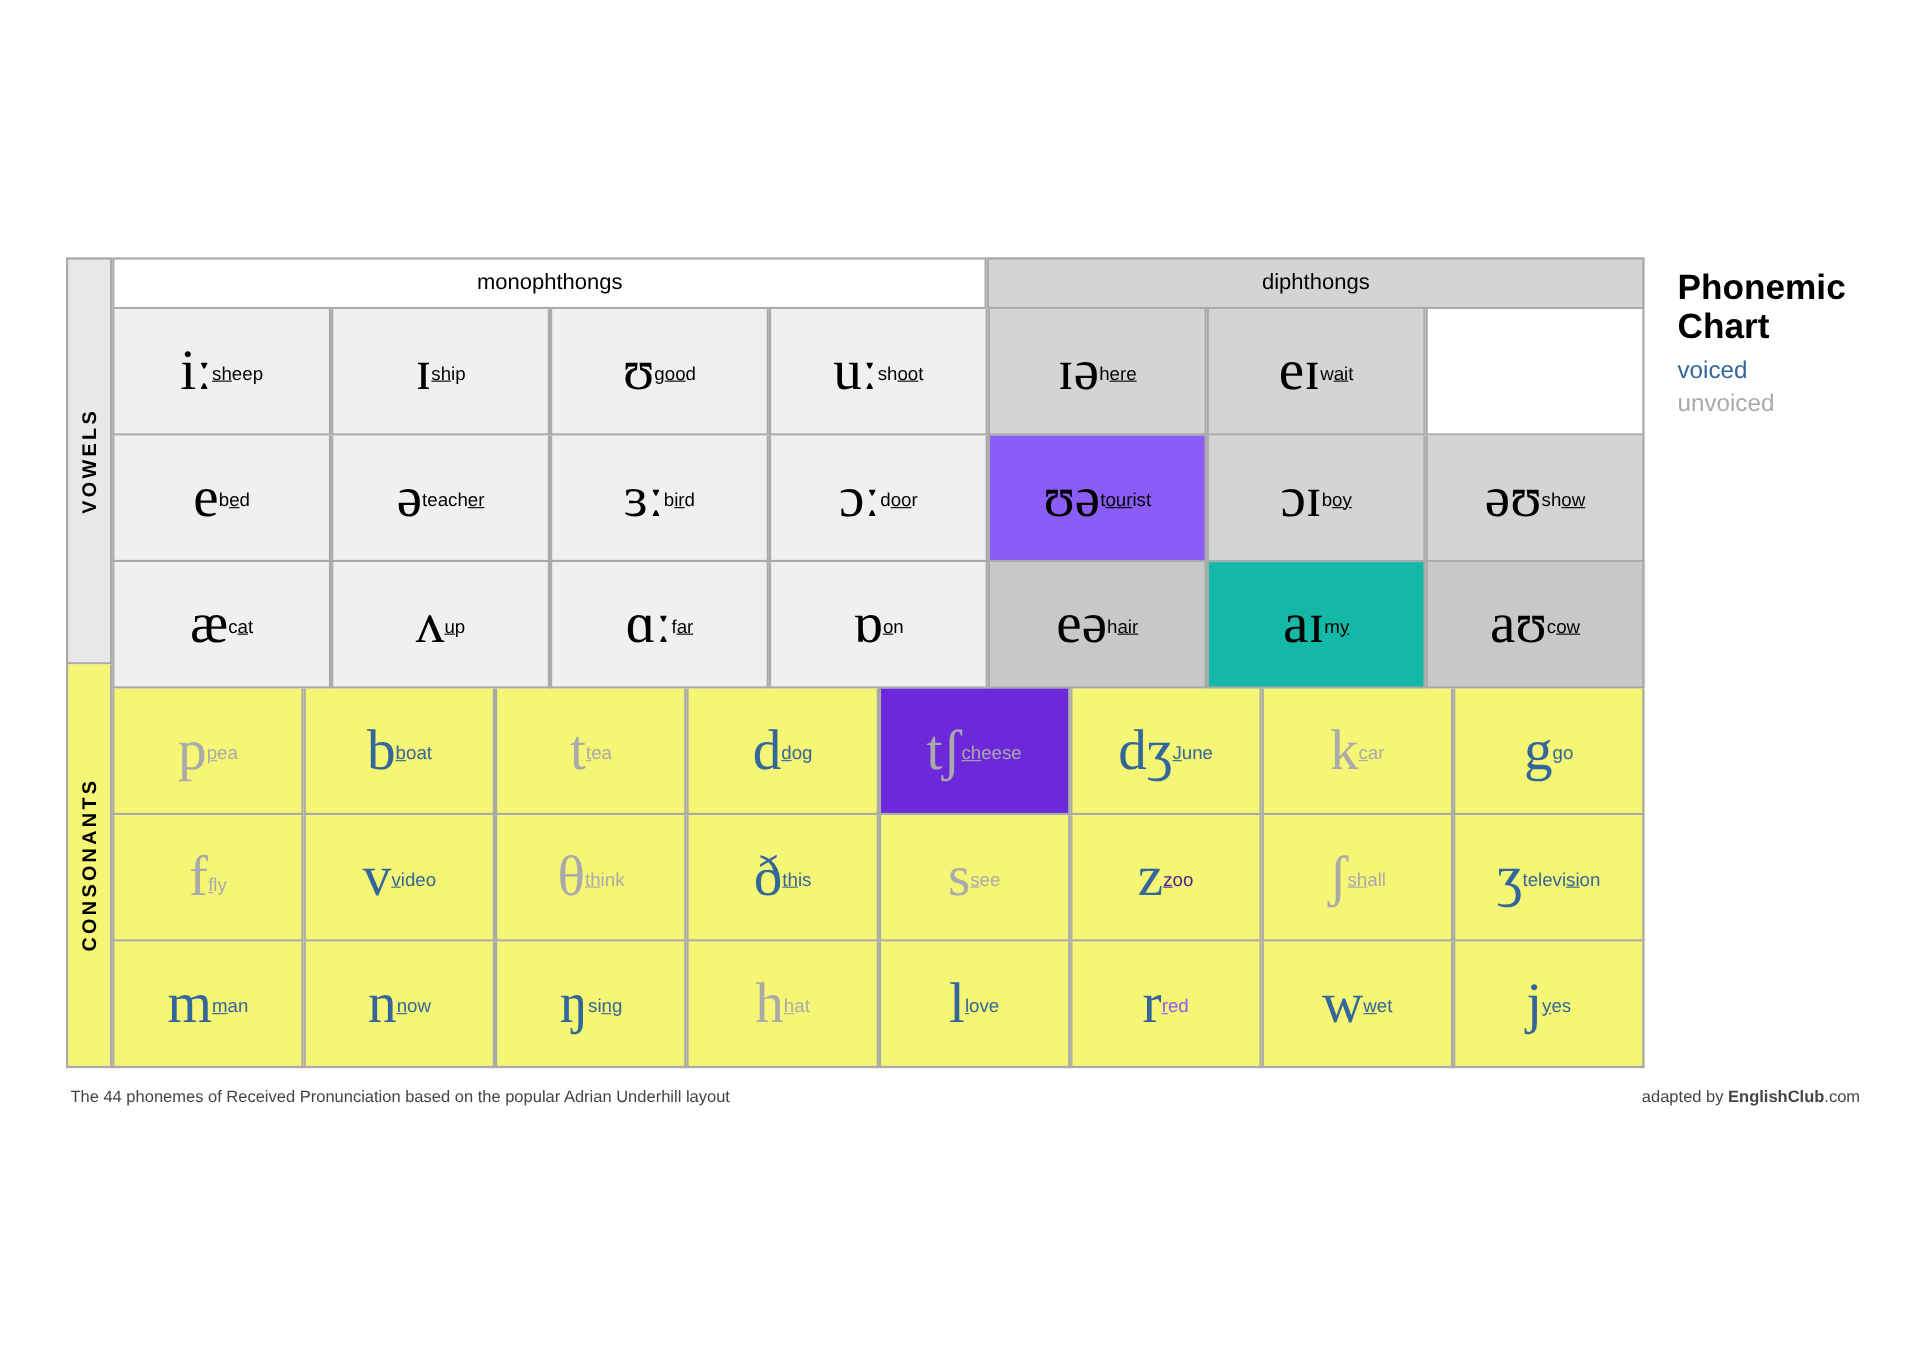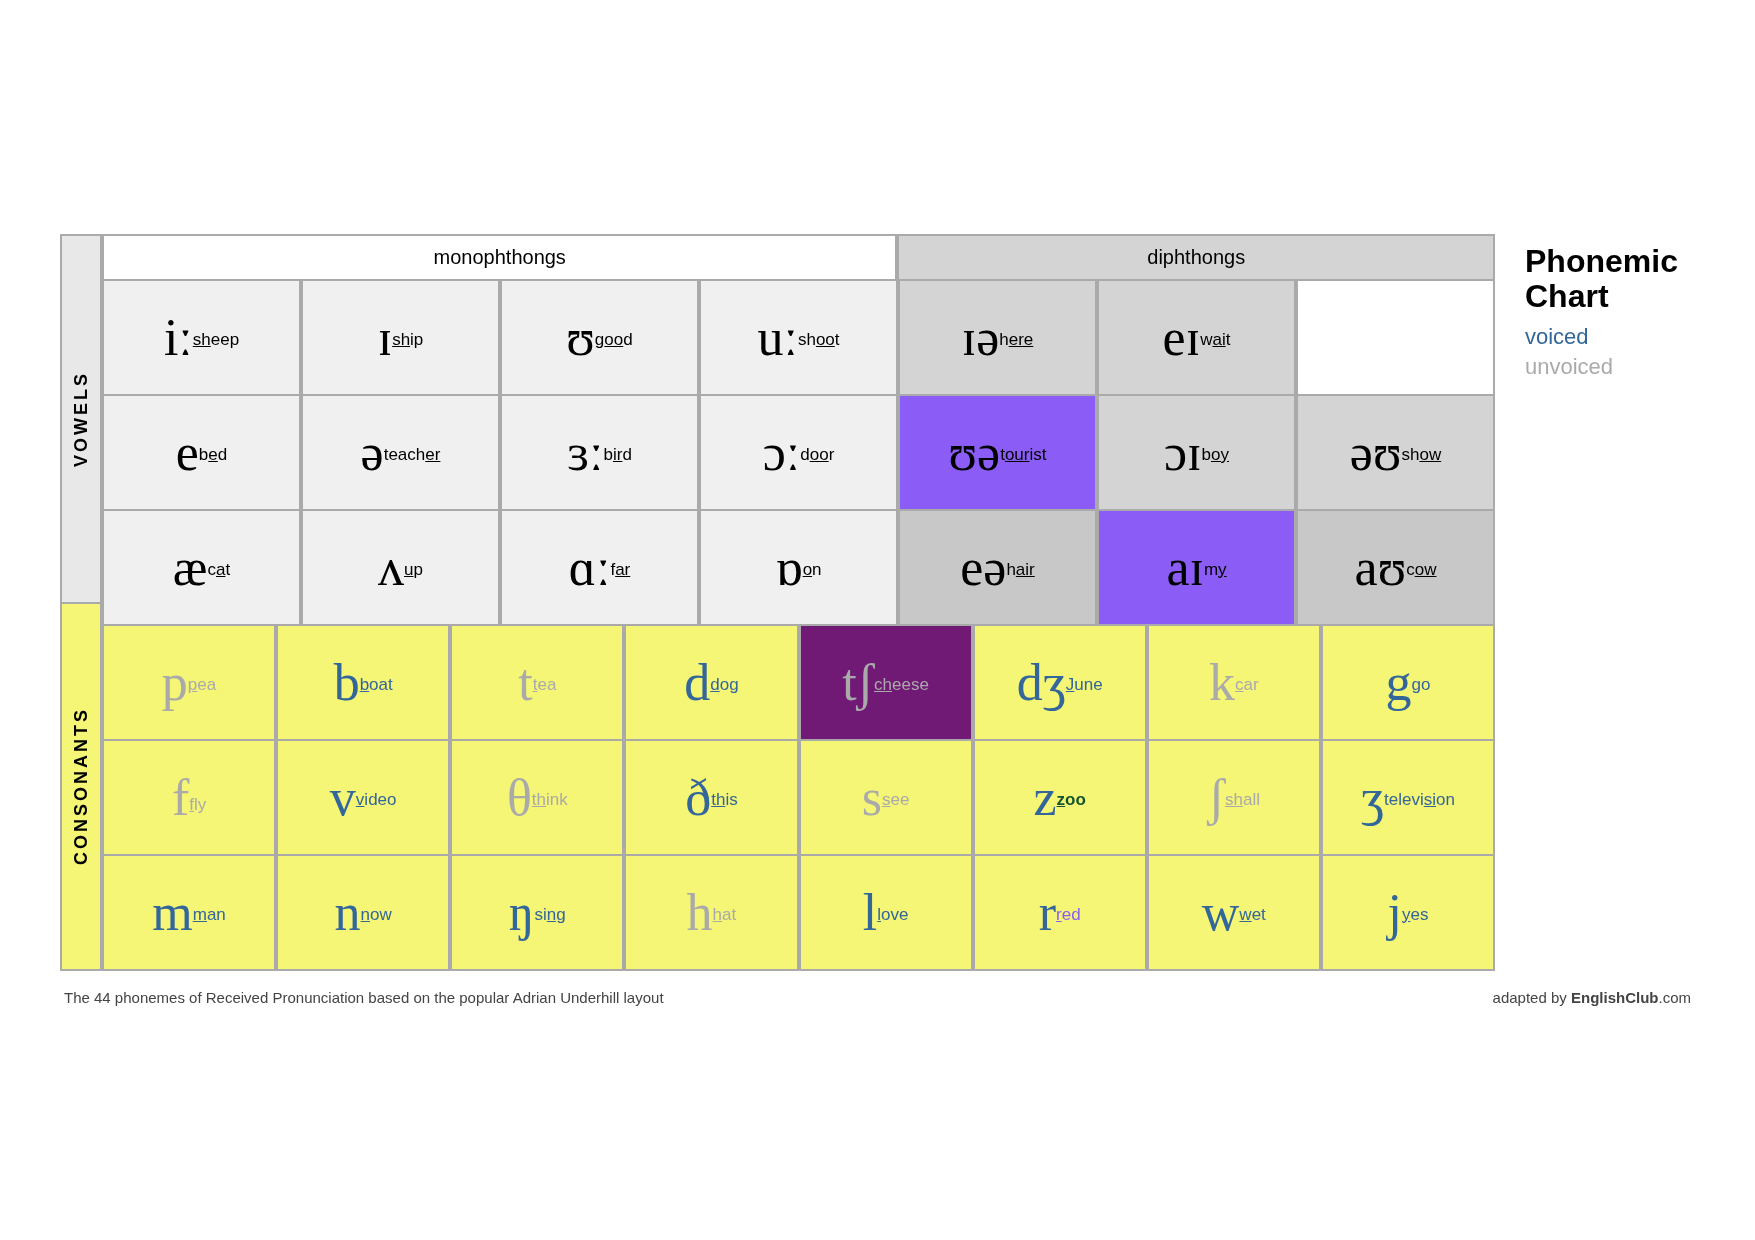--- a/index.html
+++ b/index.html
@@ -296,21 +296,21 @@
               <div class="phoneme-word">f<u>ar</u></div>
             </div>
             <div class="cell cell-w1" style="background: rgb(240, 240, 240);">
               <div class="phoneme-symbol" style="font-size: 52px;">ɒ</div>
               <div class="phoneme-word"><u>o</u>n</div>
             </div>
             <div class="cell cell-w1" style="background: rgb(200, 200, 200);">
               <div class="phoneme-symbol" style="font-size: 52px;">eə</div>
               <div class="phoneme-word">h<u>air</u></div>
             </div>
-            <div class="cell cell-w1" style="background: #8b5cf6;">
+            <div class="cell cell-w1" style="background: #14b8a6;">
               <div class="phoneme-symbol" style="font-size: 52px;">aɪ</div>
               <div class="phoneme-word">m<u>y</u></div>
             </div>
             <div class="cell cell-w1" style="background: rgb(200, 200, 200);">
               <div class="phoneme-symbol" style="font-size: 52px;">aʊ</div>
               <div class="phoneme-word">c<u>ow</u></div>
             </div>
           </div>
         </div>
 
@@ -325,21 +325,21 @@
               <div class="phoneme-word" style="color: rgb(51, 102, 153);"><u>b</u>oat</div>
             </div>
             <div class="cell cell-w1" style="background: rgb(245, 245, 118);">
               <div class="phoneme-symbol-consonant-unvoiced" style="font-size: 52px;">t</div>
               <div class="phoneme-word" style="color: rgb(170, 170, 170);"><u>t</u>ea</div>
             </div>
             <div class="cell cell-w1" style="background: rgb(245, 245, 118);">
               <div class="phoneme-symbol-consonant" style="font-size: 52px;">d</div>
               <div class="phoneme-word" style="color: rgb(51, 102, 153);"><u>d</u>og</div>
             </div>
-            <div class="cell cell-w1" style="background: #701a75;">
+            <div class="cell cell-w1" style="background: #6d28d9;">
               <div class="phoneme-symbol-consonant-unvoiced" style="font-size: 52px;">tʃ</div>
               <div class="phoneme-word" style="color: rgb(170, 170, 170);"><u>ch</u>eese</div>
             </div>
             <div class="cell cell-w1" style="background: rgb(245, 245, 118);">
               <div class="phoneme-symbol-consonant" style="font-size: 52px;">dʒ</div>
               <div class="phoneme-word" style="color: rgb(51, 102, 153);"><u>J</u>une</div>
             </div>
             <div class="cell cell-w1" style="background: rgb(245, 245, 118);">
               <div class="phoneme-symbol-consonant-unvoiced" style="font-size: 52px;">k</div>
               <div class="phoneme-word" style="color: rgb(170, 170, 170);"><u>c</u>ar</div>
@@ -365,21 +365,21 @@
             <div class="cell cell-w1" style="background: rgb(245, 245, 118);">
               <div class="phoneme-symbol-consonant" style="font-size: 52px;">ð</div>
               <div class="phoneme-word" style="color: rgb(51, 102, 153);"><u>th</u>is</div>
             </div>
             <div class="cell cell-w1" style="background: rgb(245, 245, 118);">
               <div class="phoneme-symbol-consonant-unvoiced" style="font-size: 52px;">s</div>
               <div class="phoneme-word" style="color: rgb(170, 170, 170);"><u>s</u>ee</div>
             </div>
             <div class="cell cell-w1" style="background: rgb(245, 245, 118);">
               <div class="phoneme-symbol-consonant" style="font-size: 52px;">z</div>
-              <div class="phoneme-word" style="color: #14532d; font-weight: bold;"><u>z</u>oo</div>
+              <div class="phoneme-word" style="color: #4c1d95;"><u>z</u>oo</div>
             </div>
             <div class="cell cell-w1" style="background: rgb(245, 245, 118);">
               <div class="phoneme-symbol-consonant-unvoiced" style="font-size: 52px;">ʃ</div>
               <div class="phoneme-word" style="color: rgb(170, 170, 170);"><u>sh</u>all</div>
             </div>
             <div class="cell cell-w1" style="background: rgb(245, 245, 118);">
               <div class="phoneme-symbol-consonant" style="font-size: 52px;">ʒ</div>
               <div class="phoneme-word" style="color: rgb(51, 102, 153);">televi<u>si</u>on</div>
             </div>
           </div>

